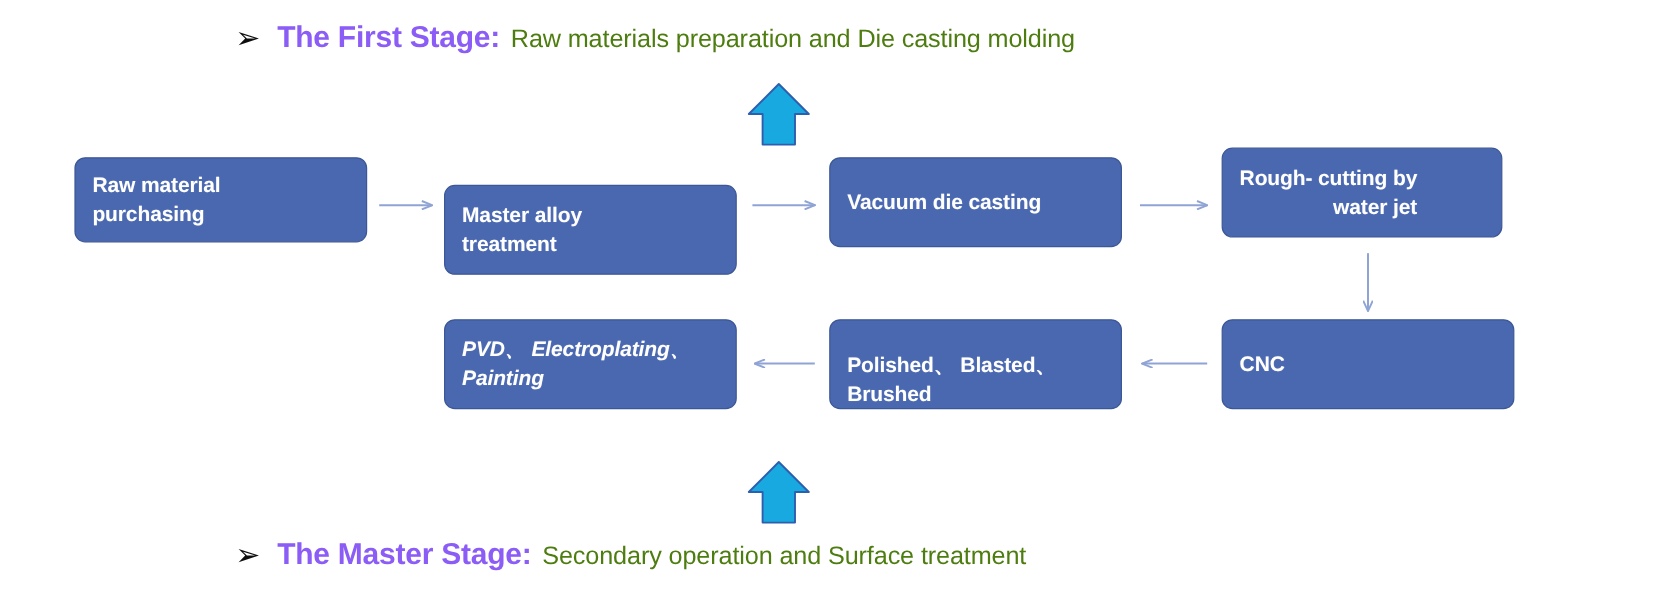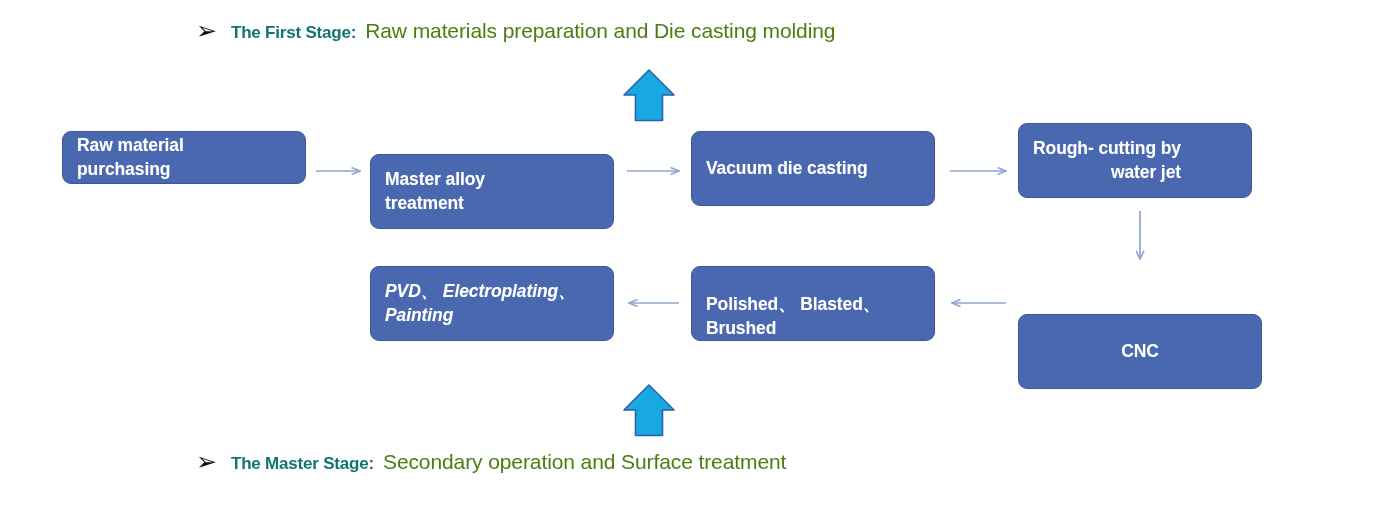--- a/index.html
+++ b/index.html
@@ -26,23 +26,23 @@
     white-space: nowrap;
   }
   .stage-bullet {
     font-size: 25px;
     line-height: 1;
     color: #0d0d0d;
     margin-right: 14px;
     transform: translateY(1px);
   }
   .stage-strong {
-    font-size: 17px;
+    font-size: 25px;
     font-weight: bold;
-    color: #0f766e;
+    color: #8b5cf6;
     letter-spacing: -0.2px;
   }
   .stage-rest {
     font-size: 21px;
     font-weight: normal;
     color: #4d7c0f;
     margin-left: 9px;
     letter-spacing: -0.1px;
   }
 
@@ -57,23 +57,22 @@
     font-size: 17.5px;
     font-weight: bold;
     line-height: 1.33;
     letter-spacing: -0.1px;
     display: flex;
     align-items: center;
     padding: 0 14px;
     text-shadow: 0 0 1px rgba(255,255,255,0.25);
   }
   .pbox.center {
-    justify-content: center;
+    justify-content: flex-start;
     text-align: center;
-    margin-top: 48px;
   }
   .pbox-label {
     display: block;
   }
 
   
   #connectors {
     position: absolute;
     left: 0;
     top: 0;
@@ -114,21 +113,21 @@
     <line x1="316" y1="171" x2="360" y2="171" stroke="#8fa4d4" stroke-width="1.7" marker-end="url(#ah-right)"></line>
     <line x1="627" y1="171" x2="679" y2="171" stroke="#8fa4d4" stroke-width="1.7" marker-end="url(#ah-right)"></line>
     <line x1="950" y1="171" x2="1006" y2="171" stroke="#8fa4d4" stroke-width="1.7" marker-end="url(#ah-right)"></line>
 
     <line x1="1140" y1="211" x2="1140" y2="259" stroke="#8fa4d4" stroke-width="1.7" marker-end="url(#ah-down)"></line>
 
     <line x1="1006" y1="303" x2="952" y2="303" stroke="#8fa4d4" stroke-width="1.7" marker-end="url(#ah-left)"></line>
     <line x1="679" y1="303" x2="629" y2="303" stroke="#8fa4d4" stroke-width="1.7" marker-end="url(#ah-left)"></line>
   </svg>
 
-  <div class="pbox" style="left:62px; top:131px; width:244px; height:53px;">
+  <div class="pbox" style="left:62px; top:131px; width:244px; height:71px;">
     <span>
       <span class="pbox-label">Raw material</span>
       <span class="pbox-label">purchasing</span>
     </span>
   </div>
 
   <div class="pbox" style="left:370px; top:131px; width:244px; height:75px;margin-top:23px;">
     <span>
       <span class="pbox-label">Master alloy</span>
       <span class="pbox-label">treatment</span>

